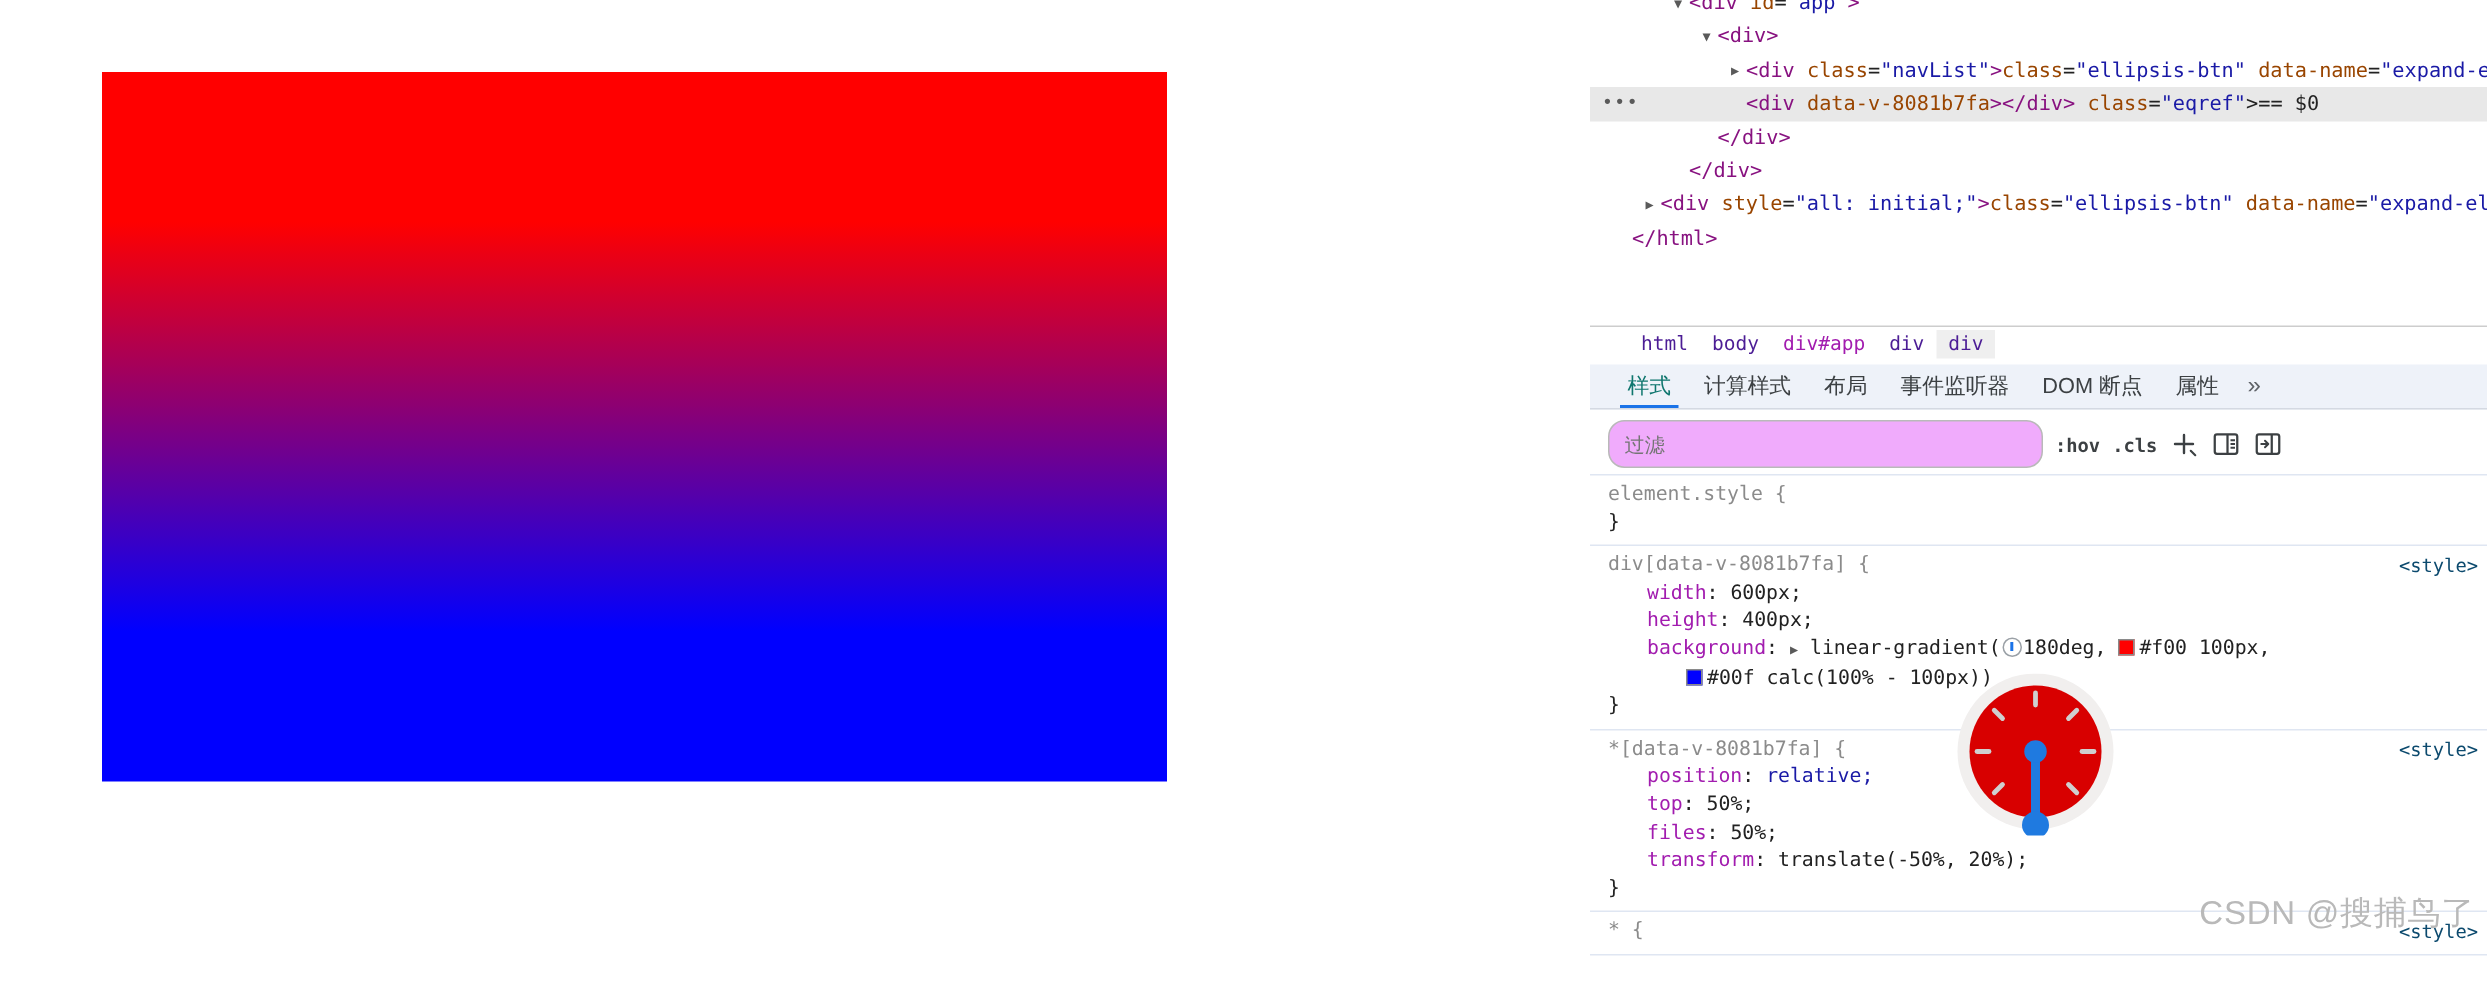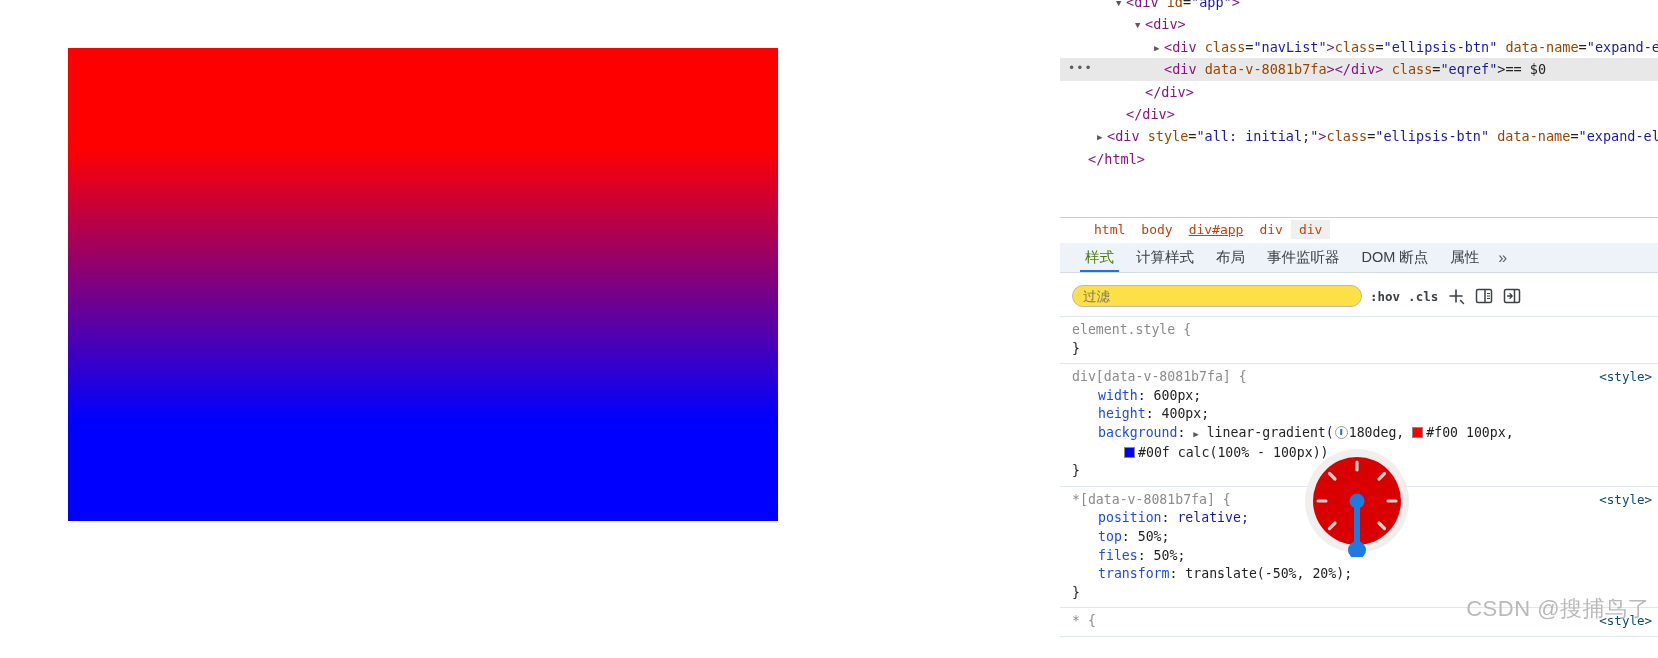--- a/index.html
+++ b/index.html
@@ -52,71 +52,71 @@
   }
 
   
   #breadcrumb{
     position:absolute; left:0; top:217px; width:598px; height:24px;
     border-top:1px solid #cdcdcd;
     font-size:13px; display:flex; align-items:center;
     padding-left:26px; gap:0px;
   }
   .crumb{
-    color:#c2410c; padding:2px 8px; cursor:default;
+    color:#4c1d95; padding:2px 8px; cursor:default;
     font-family:"DejaVu Sans Mono", monospace; font-size:13px;
   }
   .crumb.sel{ background:#efefef; }
-  .crumb.brown{ color:#c2410c;text-decoration:underline; }
+  .crumb.brown{ color:#a21caf; }
 
   
   #tabbar{
     position:absolute; left:0; top:243px; width:598px; height:30px;
     background:#eef2f9; border-bottom:1px solid #d4d9e2;
     display:flex; align-items:stretch; padding-left:14px;
     font-family:"Liberation Sans", sans-serif;
   }
   .tab{
     display:flex; align-items:center; padding:0 11px;
     font-size:14.5px; color:#3c4043; position:relative; cursor:default;
   }
-  .tab.active{ color:#4d7c0f; }
+  .tab.active{ color:#0f766e; }
   .tab.active::after{
     content:""; position:absolute; left:6px; right:6px; bottom:0;
     height:2.5px; background:#1a73e8;
   }
   .tab.more{ color:#5f6368; font-size:16px; padding:0 8px; }
 
   
   #filterbar{
     position:absolute; left:0; top:278px; width:598px; height:36px;
     display:flex; align-items:center; padding:0 8px 0 12px; gap:8px;
   }
   #filter-input{
-    width:290px; height:22px; border:1px solid #b9b9b9; border-radius:11px;
-    background:#fde047; font-size:13.5px; color:#5f6368;
+    width:290px; height:32px; border:1px solid #b9b9b9; border-radius:11px;
+    background:#f0abfc; font-size:13.5px; color:#5f6368;
     padding:0 10px; outline:none;
     font-family:"Liberation Sans", sans-serif;
   }
   .tool-text{
     font-size:12.5px; color:#3c4043; font-family:"DejaVu Sans Mono", monospace;
     font-weight:bold; cursor:default;
   }
   .tool-ico{ width:20px; height:20px; display:block; cursor:default; }
 
   
   #rules{
     position:absolute; left:0; top:316px; width:598px; height:342px;
     font-size:13.2px; line-height:18.6px; overflow:hidden;
     font-family:"DejaVu Sans Mono", monospace;
   }
   .rule{ position:relative; padding:4px 0 5px 12px; border-bottom:1px solid #dfe6f2; }
   .rule:first-child{ border-top:1px solid #dfe6f2; }
   .sel-txt{ color:#8b8b8b; }
-  .prop{ color:#1d4ed8; padding-left:26px; }
+  .prop{ color:#a21caf; padding-left:26px; }
   .pval{ color:#222; }
   .pval-kw{ color:#1a1aa6; }
   .srcline{
     position:absolute; right:6px; top:4px;
     color:#0c4a6e; font-size:12.5px;
   }
   .swatch{
     display:inline-block; width:11px; height:11px; border:1px solid #8a8a8a;
     vertical-align:-1px; margin-right:3px;
   }

